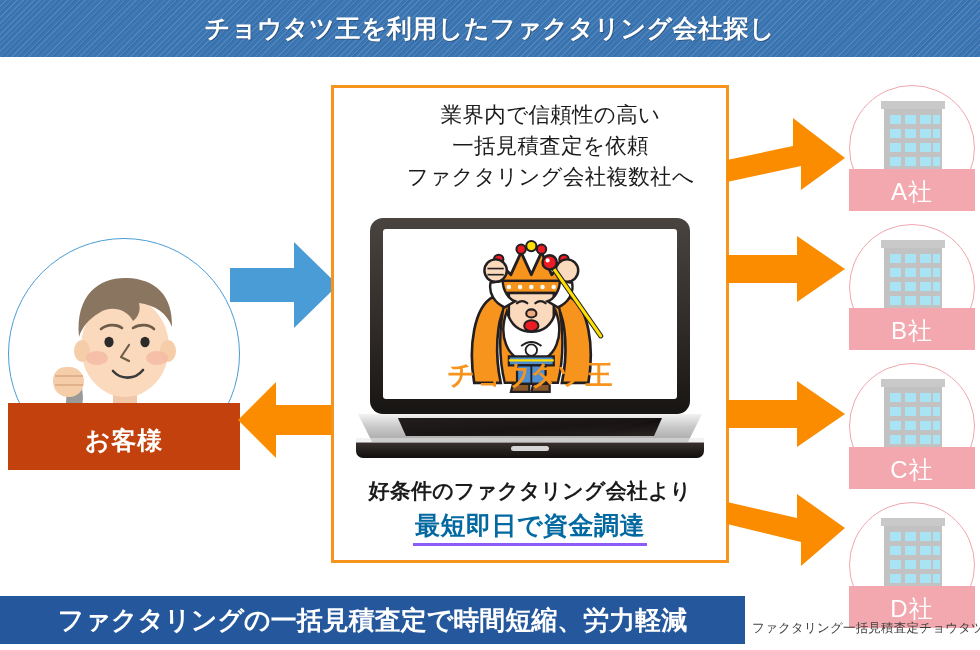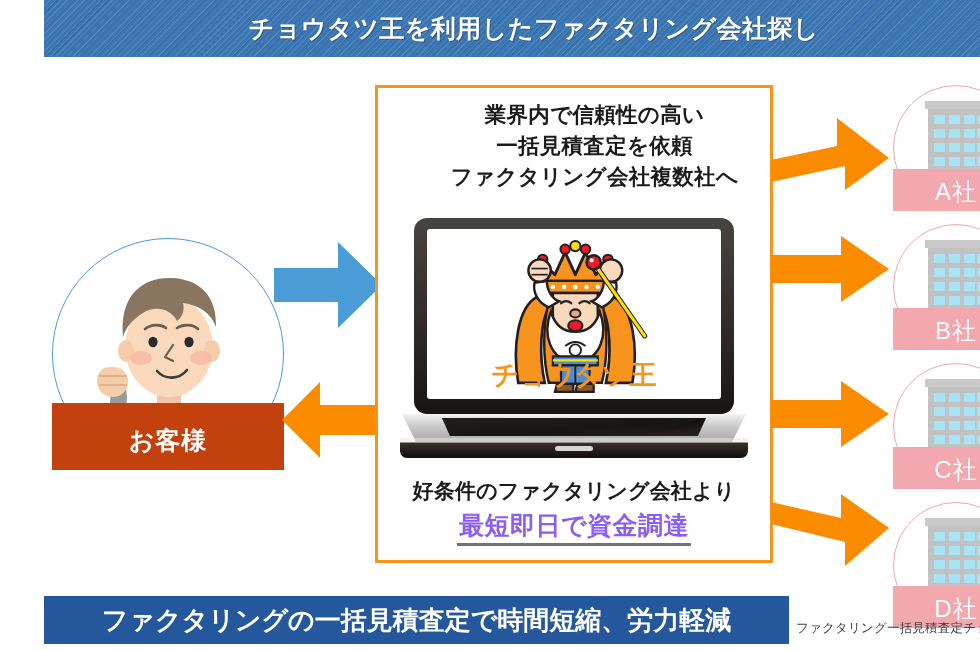--- a/index.html
+++ b/index.html
@@ -3,21 +3,21 @@
 <meta charset="utf-8">
 <style>
   * { margin:0; padding:0; box-sizing:border-box; }
   html, body { width:980px; height:650px; }
   body {
     font-family: "Liberation Sans", "DejaVu Sans", sans-serif;
     background:#ffffff;
     position:relative;
     overflow:hidden;
   }
-  #stage { position:absolute; inset:0; width:902px; height:650px;margin-left:44px; }
+  #stage { position:absolute; inset:0; width:902px; height:650px; }
 
   
   .top-banner{
     position:absolute; left:0; top:0; width:980px; height:57px;
     background:
       repeating-linear-gradient(135deg,
         rgba(255,255,255,.11) 0px, rgba(255,255,255,.11) 1px,
         rgba(0,0,0,.06) 1px, rgba(0,0,0,.06) 2px,
         rgba(255,255,255,0) 2px, rgba(255,255,255,0) 4px),
       #3b76b4;
@@ -46,34 +46,34 @@
     white-space:nowrap;
   }
 
   
   .center-box{
     position:absolute; left:331px; top:85px; width:398px; height:478px;
     border:3px solid #F7941E; background:#ffffff;
   }
   .box-head{
     position:absolute; left:0; top:12px; width:100%;
-    text-align:center; color:#1b1b1b; font-weight:bold;
+    text-align:center; color:#1b1b1b; font-weight:normal;
     font-size:21.5px; line-height:31px; letter-spacing:.3px;padding-left:41px;
   }
   .box-foot{
     position:absolute; left:0; bottom:14px; width:100%; text-align:center;
   }
   .box-foot .fl1{
     display:block; color:#1b1b1b; font-weight:bold;
     font-size:21px; line-height:28px; letter-spacing:.2px;
   }
   .box-foot .fl2{
-    display:inline-block; color:#8b5cf6; font-weight:bold;
+    display:inline-block; color:#0369a1; font-weight:bold;
     font-size:25px; line-height:33px; letter-spacing:.5px;
-    border-bottom:3px solid #737373; padding:0 2px 1px 2px; margin-top:4px;
+    border-bottom:3px solid #8b5cf6; padding:0 2px 1px 2px; margin-top:4px;
   }
 
   
   .laptop{ position:absolute; left:356px; top:218px; width:348px; height:240px; }
 
   
   .customer{
     position:absolute; left:8px; top:238px; width:232px; height:232px;
   }
   .cust-ring{

